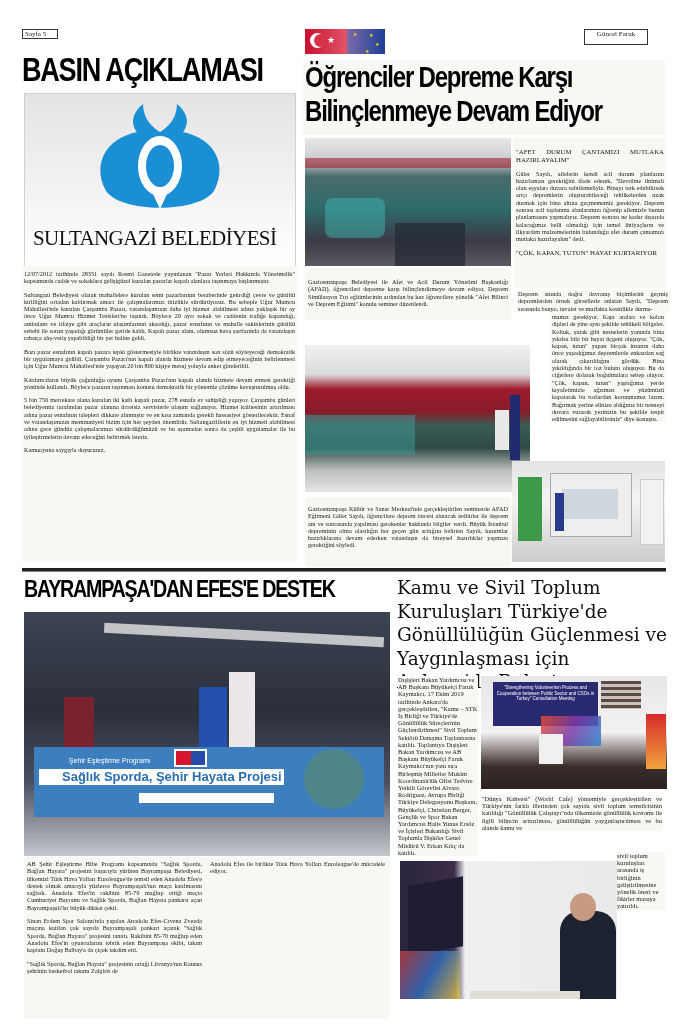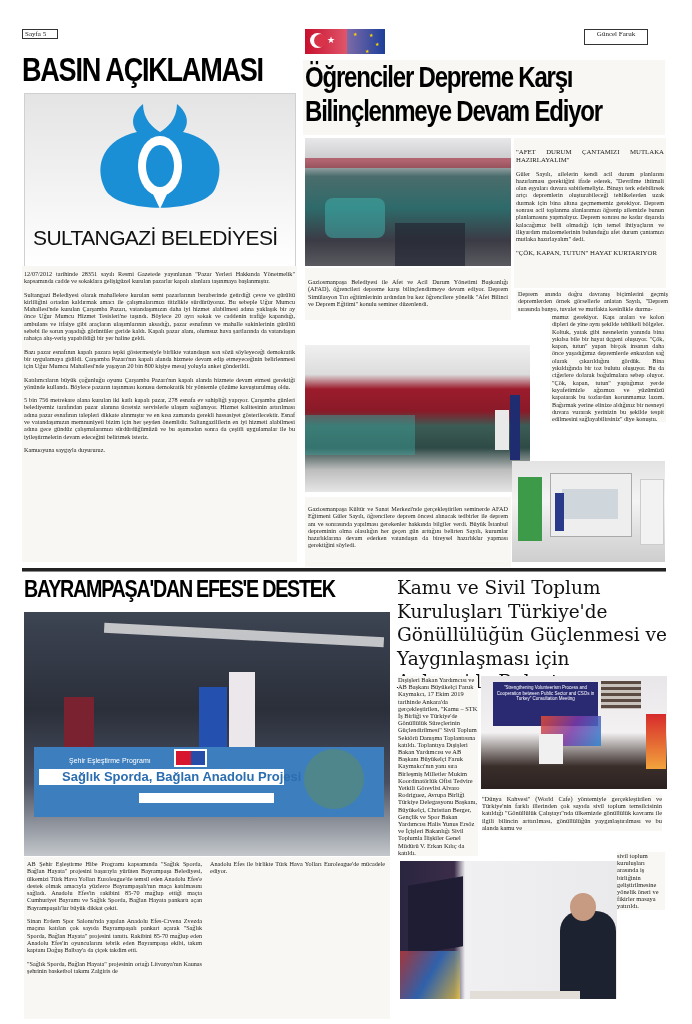--- a/index.html
+++ b/index.html
@@ -36,21 +36,21 @@
 
 <div class="abs headline-cond" style="left:22px;top:52px;font-size:33px;line-height:36px;transform:scaleX(0.82);">BASIN AÇIKLAMASI</div>
 
 <div class="abs" style="left:24px;top:93px;width:270px;height:172px;background:linear-gradient(180deg,#e4e4e4,#f4f4f4 60%,#ffffff);border:1px solid #d0d0d0;">
   <svg width="270" height="130" viewBox="0 0 270 130">
     <path d="M118 10 C100 25,112 38,112 38 C80 45,68 70,80 95 C92 120,178 120,190 95 C202 70,190 45,158 38 C158 38,170 25,152 10 C152 25,142 34,135 38 C128 34,118 25,118 10 Z" fill="#1a8fd6"></path>
     <ellipse cx="135" cy="72" rx="22" ry="30" fill="#ffffff"></ellipse>
     <ellipse cx="135" cy="72" rx="14" ry="21" fill="#1a8fd6"></ellipse>
     <path d="M128 100 L135 115 L142 100 Z" fill="#ffffff"></path>
   </svg>
-  <div style="position:absolute;left:8px;top:132px;font-family:Liberation Sans, sans-serif;font-size:21px;letter-spacing:-0.6px;color:#111;white-space:nowrap;">SULTANGAZİ BELEDİYESİ</div>
+  <div style="position:absolute;left:8px;top:132px;font-family:Liberation Serif, serif;font-size:21px;letter-spacing:-0.6px;color:#111;white-space:nowrap;">SULTANGAZİ BELEDİYESİ</div>
 </div>
 
 <div class="abs panel" style="left:22px;top:266px;width:275px;height:296px;">
   <div class="body-text" style="padding:4px 2px 0 2px;">
     <p>12/07/2012 tarihinde 28351 sayılı Resmi Gazetede yayınlanan "Pazar Yerleri Hakkında Yönetmelik" kapsamında cadde ve sokaklara gelişigüzel kurulan pazarlar kapalı alanlara taşınmaya başlanmıştır.</p>
     <p>Sultangazi Belediyesi olarak mahallelere kurulan semt pazarlarının beraberinde getirdiği çevre ve gürültü kirliliğini ortadan kaldırmak amacı ile çalışmalarımızı titizlikle sürdürüyoruz. Bu sebeple Uğur Mumcu Mahallesi'nde kurulan Çarşamba Pazarı, vatandaşımızın daha iyi hizmet alabilmesi adına yaklaşık bir ay önce Uğur Mumcu Hizmet Tesisleri'ne taşındı. Böylece 20 ayrı sokak ve caddenin trafiğe kapandığı, ambulans ve itfaiye gibi araçların ulaşımlarının aksadığı, pazar esnafının ve mahalle sakinlerinin gürültü sebebi ile sorun yaşadığı görüntüler geride kaldı. Kapalı pazar alanı, olumsuz hava şartlarında da vatandaşın rahatça alış-veriş yapabildiği bir yer haline geldi.</p>
     <p>Bazı pazar esnafının kapalı pazara tepki göstermesiyle birlikte vatandaşın son sözü söyleyeceği demokratik bir uygulamaya gidildi. Çarşamba Pazarı'nın kapalı alanda hizmete devam edip etmeyeceğinin belirlenmesi için Uğur Mumcu Mahallesi'nde yaşayan 20 bin 800 kişiye mesaj yoluyla anket gönderildi.</p>
     <p>Katılımcıların büyük çoğunluğu oyunu Çarşamba Pazarı'nın kapalı alanda hizmete devam etmesi gerektiği yönünde kullandı. Böylece pazarın taşınması konusu demokratik bir yöntemle çözüme kavuşturulmuş oldu.</p>
     <p>5 bin 756 metrekare alana kurulan iki katlı kapalı pazar, 278 esnafa ev sahipliği yapıyor. Çarşamba günleri belediyemiz tarafından pazar alanına ücretsiz servislerle ulaşım sağlanıyor. Hizmet kalitesinin artırılması adına pazar esnafının talepleri dikkate alınmıştır ve en kısa zamanda gerekli hassasiyet gösterilecektir. Esnaf ve vatandaşımızın memnuniyeti bizim için her şeyden önemlidir. Sultangazililerin en iyi hizmeti alabilmesi adına gece gündüz çalışmalarımızı sürdürdüğümüzü ve bu aşamadan sonra da çeşitli uygulamalar ile bu iyileştirmelerin devam edeceğini belirtmek isteriz.</p>
     <p>Kamuoyuna saygıyla duyururuz.</p>
@@ -102,21 +102,21 @@
 
 <div class="rule" style="left:22px;top:568px;width:644px;"></div>
 
 <div class="abs headline-cond" style="left:24px;top:575px;font-size:24px;line-height:28px;transform:scaleX(0.82);">BAYRAMPAŞA'DAN EFES'E DESTEK</div>
 
 <div class="photo" style="left:24px;top:612px;width:366px;height:244px;background:linear-gradient(180deg,#3d4452 0%,#2a2f3a 40%,#4a5060 70%,#c4c8cc 100%);">
   <div style="position:absolute;left:80px;top:18px;width:280px;height:10px;background:#e6e6e6;transform:rotate(3deg);opacity:0.8;"></div>
   <div style="position:absolute;left:10px;top:135px;width:350px;height:70px;background:#3d7fbe;">
     <div style="position:absolute;left:35px;top:10px;font-family:'Liberation Sans',sans-serif;font-size:7px;color:#fff;">Şehir Eşleştirme Programı</div>
     <div style="position:absolute;left:5px;top:22px;width:245px;height:16px;background:#ffffff;"></div>
-    <div style="position:absolute;left:28px;top:22px;font-family:'Liberation Sans',sans-serif;font-weight:bold;font-size:13px;line-height:16px;color:#2a6db0;white-space:nowrap;">Sağlık Sporda, Bağlan Anadolu Projesi</div>
+    <div style="position:absolute;left:28px;top:22px;font-family:'Liberation Sans',sans-serif;font-weight:bold;font-size:13px;line-height:16px;color:#2a6db0;white-space:nowrap;">Sağlık Sporda, Şehir Hayata Projesi</div>
     <div style="position:absolute;left:140px;top:2px;width:33px;height:18px;background:#fff;display:flex;">
       <div style="flex:1;background:#d7152e;margin:2px 0 2px 2px;"></div>
         <div style="flex:1;background:#274ca8;margin:2px 2px 2px 0;"></div>
     </div>
     <div style="position:absolute;left:105px;top:46px;width:135px;height:10px;background:#fff;"></div>
     <div style="position:absolute;left:270px;top:2px;width:60px;height:60px;border-radius:50%;background:#5a8a6a;opacity:0.6;"></div>
   </div>
   <div style="position:absolute;left:40px;top:85px;width:30px;height:50px;background:#7a2230;"></div>
   <div style="position:absolute;left:175px;top:75px;width:28px;height:60px;background:#2450b0;"></div>
   <div style="position:absolute;left:205px;top:60px;width:26px;height:75px;background:#ece7ea;"></div>

